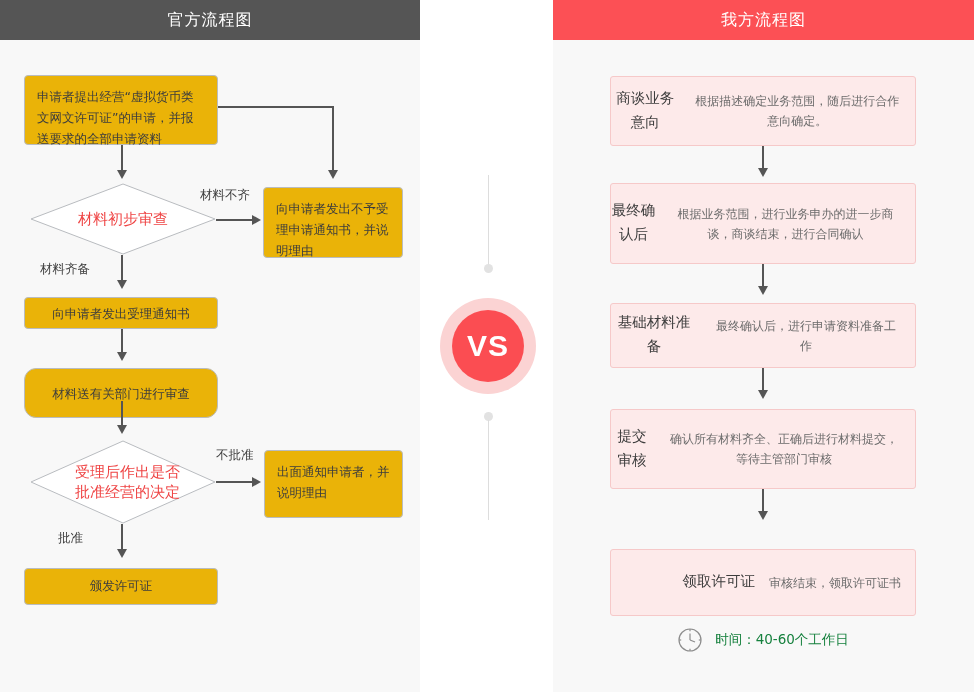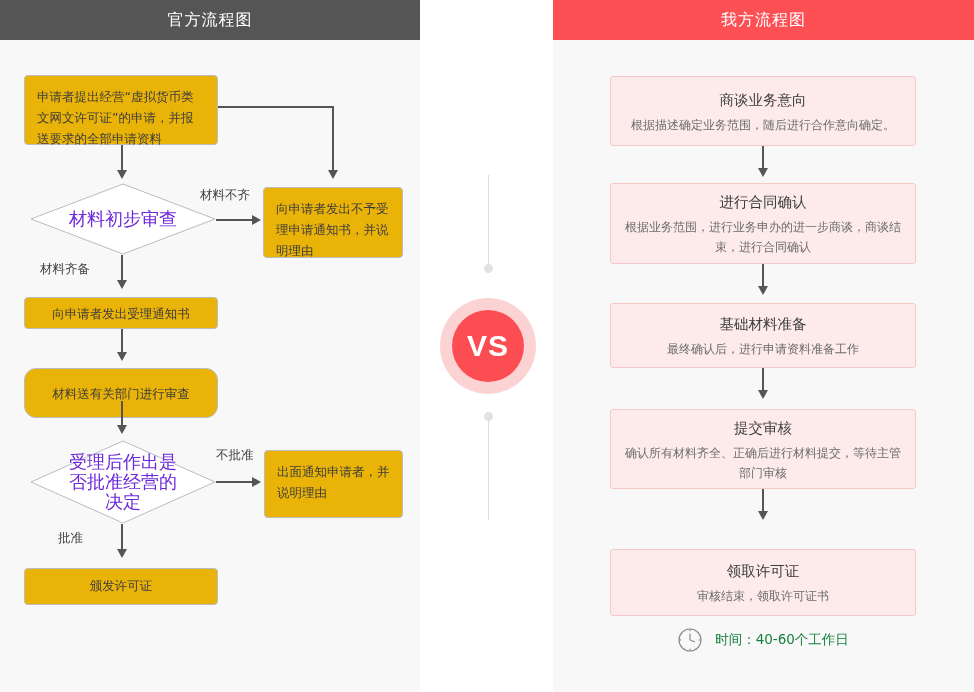--- a/index.html
+++ b/index.html
@@ -45,21 +45,21 @@
   .node.pad{
     padding:10px 12px;text-align:left;
   }
 
   
   .diamond{position:absolute;}
   .diamond svg{position:absolute;left:0;top:0;}
   .diamond .dtext{
     position:absolute;left:0;top:0;width:100%;height:100%;
     display:flex;align-items:center;justify-content:center;
-    text-align:center;color:#6d28d9;font-size:18px;line-height:20px;
+    text-align:right;color:#ef4444;font-size:15px;line-height:20px;
   }
 
   
   .conn{position:absolute;background:#555555;}
   .vline{width:1.5px;}
   .hline{height:1.5px;}
   .arrow-down{
     position:absolute;width:0;height:0;
     border-left:5px solid transparent;border-right:5px solid transparent;
     border-top:9px solid #555555;
@@ -90,21 +90,21 @@
     border-radius:50%;background:#fb4d52;
     display:flex;align-items:center;justify-content:center;
     color:#ffffff;font-size:30px;font-weight:bold;letter-spacing:1px;
     font-family:"Liberation Sans",sans-serif;
   }
 
   
   .card{
     position:absolute;left:610px;width:306px;box-sizing:border-box;
     background:#fdeaea;border:1px solid #f6c9c9;border-radius:3px;
-    display:flex;flex-direction:column;align-items:center;justify-content:center;
+    display:flex;flex-direction:row;align-items:center;justify-content:flex-end;
     text-align:center;
   }
   .card-title{
     color:#3d3d3d;font-size:14.5px;line-height:24px;margin-bottom:3px;
   }
   .card-desc{
     color:#6b6b6b;font-size:12px;line-height:20px;padding:0 14px;
   }
   .r-arrow-line{
     position:absolute;left:762px;width:1.5px;background:#555555;
@@ -210,21 +210,21 @@
   </div>
 
   <div class="card" style="top:76px;height:70px;">
     <div class="card-title">商谈业务意向</div>
     <div class="card-desc">根据描述确定业务范围，随后进行合作意向确定。</div>
   </div>
   <div class="r-arrow-line" style="top:146px;height:26px;"></div>
   <div class="r-arrow-head" style="top:168px;"></div>
 
   <div class="card" style="top:183px;height:81px;">
-    <div class="card-title">进行合同确认</div>
+    <div class="card-title">最终确认后</div>
     <div class="card-desc">根据业务范围，进行业务申办的进一步商谈，商谈结束，进行合同确认</div>
   </div>
   <div class="r-arrow-line" style="top:264px;height:26px;"></div>
   <div class="r-arrow-head" style="top:286px;"></div>
 
   <div class="card" style="top:303px;height:65px;">
     <div class="card-title">基础材料准备</div>
     <div class="card-desc">最终确认后，进行申请资料准备工作</div>
   </div>
   <div class="r-arrow-line" style="top:368px;height:26px;"></div>

